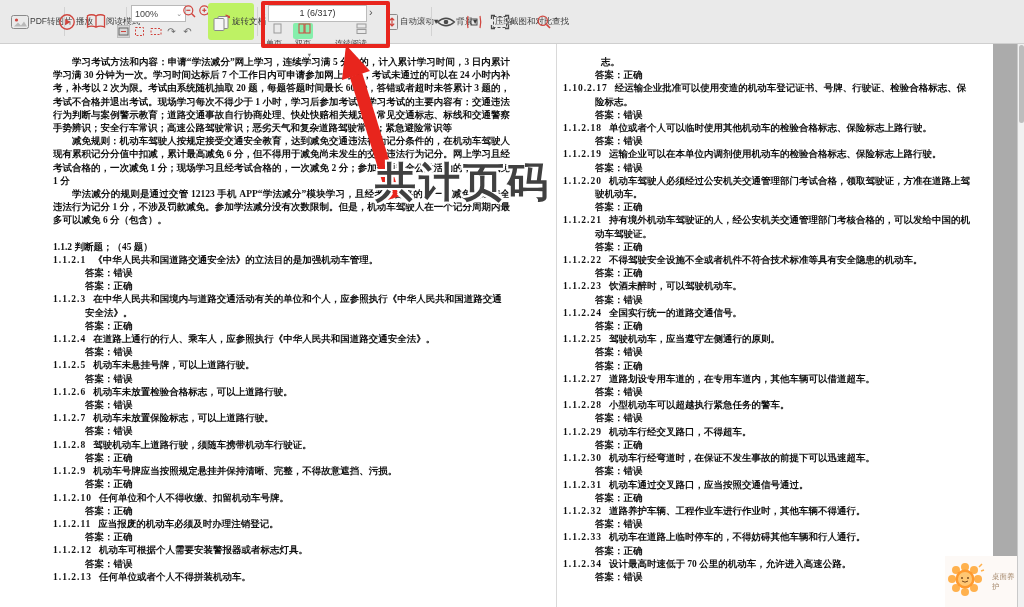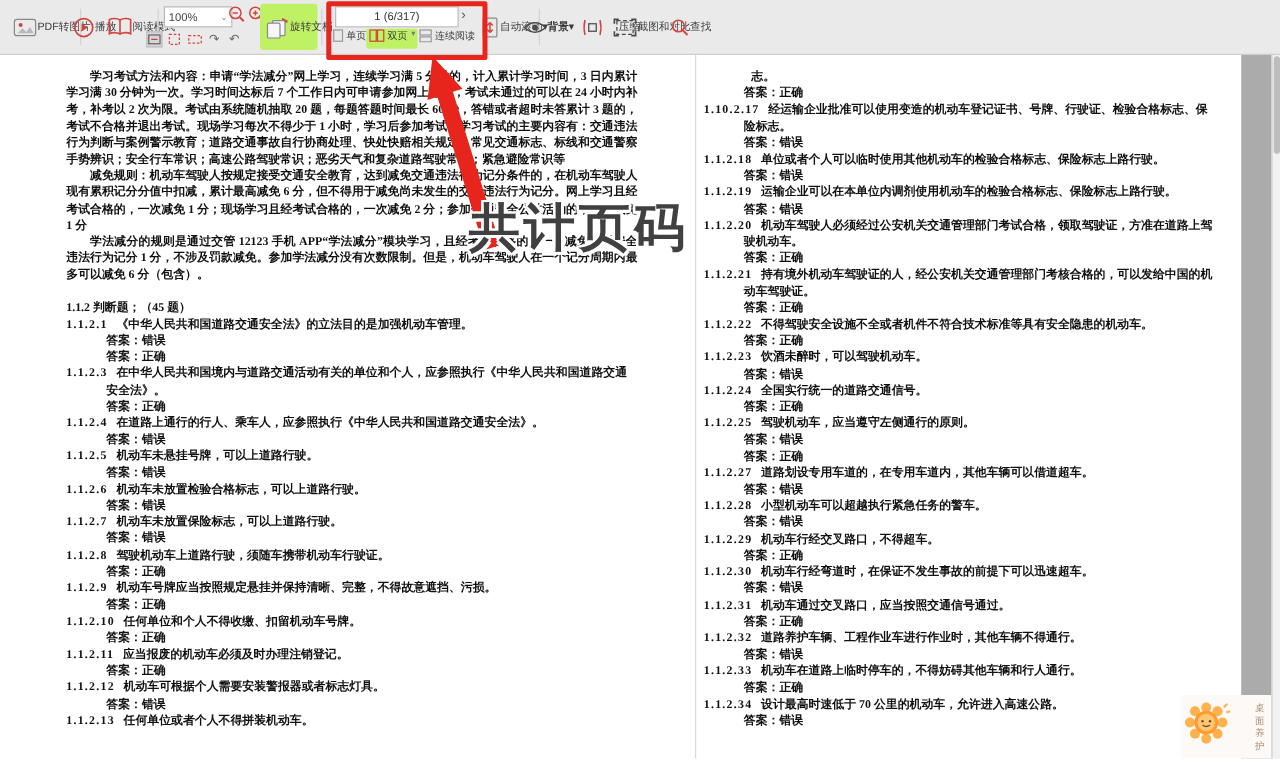--- a/index.html
+++ b/index.html
@@ -18,24 +18,24 @@
   .zoom-select .caret{font-size:7px;color:#888;}
   .mag{position:absolute;top:4px;}
   .mini-row{position:absolute;left:117px;top:24px;display:flex;gap:3px;align-items:center;height:14px;}
   .mini{width:13px;height:13px;display:flex;align-items:center;justify-content:center;font-size:10px;color:#6a6a6a;}
   .mini.sel{background:#d6d6d6;border:1px solid #bdbdbd;box-sizing:border-box;}
   .btn-gray{background:#bef264;border-radius:3px;}
   
   .page-input{position:absolute;left:268px;top:5px;width:97px;height:15px;background:#fff;border:1px solid #bcbcbc;
               font-size:9px;color:#333;text-align:center;line-height:15px;}
   .pg-chev{position:absolute;top:5px;font-size:11px;color:#555;line-height:15px;}
-  .nav-sub{position:absolute;top:23px;display:flex;align-items:flex-start;gap:2px;font-size:8px;color:#3c3c3c;height:16px;
-           padding:0 2px;}
+  .nav-sub{position:absolute;top:23px;display:flex;align-items:flex-end;gap:2px;font-size:8px;color:#3c3c3c;height:16px;
+           padding:0 2px;flex-direction:column;}
   .nav-sub .caret{font-size:6.5px;color:#777;margin-left:1px;}
-  .sel-bg{background:#bef264;border-radius:2px;}
+  .sel-bg{background:#86efac;border-radius:2px;}
   .redbox{position:absolute;left:261px;top:1px;width:121px;height:39px;border:4px solid #e8251d;border-radius:2px;
           z-index:40;pointer-events:none;}
   
   .doc{position:absolute;left:0;top:43px;width:1024px;height:564px;background:#fff;}
   .page{position:absolute;color:#111;font-family:"Liberation Serif","DejaVu Serif",serif;font-weight:700;
         font-size:9.5px;line-height:13.2px;overflow:hidden;}
   .pageL{left:53px;top:13px;width:457px;height:551px;}
   .pageR{left:563px;top:13px;width:412px;height:551px;}
   .para{margin:0;text-indent:2em;text-align:justify;}
   .heading{margin-top:13px;}
@@ -48,21 +48,21 @@
   .scrollbar{position:absolute;left:1017px;top:0;width:7px;height:564px;background:#f1f1f1;border-left:1px solid #c9c9c9;}
   .thumb{position:absolute;left:1px;top:2px;width:5px;height:78px;background:#bdbdbd;border-radius:3px;}
   
   .arrow-svg{position:absolute;left:0;top:0;z-index:45;pointer-events:none;}
   .callout{position:absolute;left:375px;top:155px;z-index:46;font-size:41px;font-weight:900;color:#404040;
            letter-spacing:3px;font-family:"Liberation Sans","DejaVu Sans",sans-serif;pointer-events:none;
            text-shadow:-2px -2px 0 #fff,2px -2px 0 #fff,-2px 2px 0 #fff,2px 2px 0 #fff,0 -2px 0 #fff,0 2px 0 #fff,-2px 0 0 #fff,2px 0 0 #fff;}
   
   .widget{position:absolute;left:945px;top:556px;width:72px;height:51px;background:#fdf9f6;z-index:20;
           display:flex;align-items:center;}
-  .widget .lbl{font-size:7.5px;color:#a78b6f;margin-left:19px;}
+  .widget .lbl{font-size:7.5px;color:#a78b6f;margin-left:7px;}
 </style>
 </head>
 <body>
 
 <div class="toolbar">
 
   <div class="tb-btn" style="left:8px;width:54px;">
     <span class="ic">
       <svg width="20" height="18" viewBox="0 0 20 18">
           <rect x="1.5" y="2.5" width="17" height="13" rx="2" fill="none" stroke="#8a8a8a"></rect>
@@ -183,21 +183,21 @@
       <svg width="16" height="18" viewBox="0 0 16 18">
           <rect x="2.5" y="1.5" width="11" height="15" rx="1" fill="none" stroke="#8a8a8a"></rect>
           <path d="M8 5 v8 M8 5 l-2.2 2.4 M8 5 l2.2 2.4 M8 13 l-2.2 -2.4 M8 13 l2.2 -2.4" fill="none" stroke="#d0453e" stroke-width="1.2"></path>
         </svg>
     </span>
     <span><span>自动滚动</span><span class="caret">▾</span></span>
   </div>
 
   <div class="tb-sep" style="left:431px;"></div>
 
-  <div class="tb-btn" style="left:416px;width:32px;font-weight:bold;">
+  <div class="tb-btn" style="left:434px;width:32px;">
     <span class="ic">
       <svg width="20" height="14" viewBox="0 0 20 14">
           <path d="M1.5 7 Q10 -0.5 18.5 7 Q10 14.5 1.5 7 Z" fill="none" stroke="#4a4a4a" stroke-width="1.2"></path>
           <circle cx="10" cy="7" r="2.3" fill="#4a4a4a"></circle>
         </svg>
     </span>
     <span><span>背景</span><span class="caret">▾</span></span>
   </div>
 
   <div class="tb-btn" style="left:463px;width:30px;gap:12px;">

